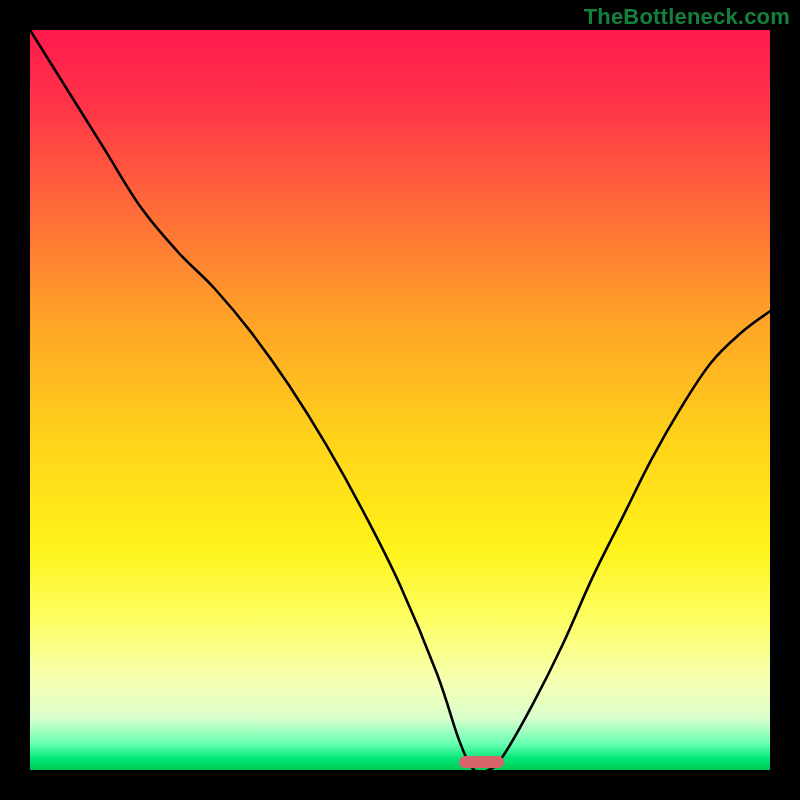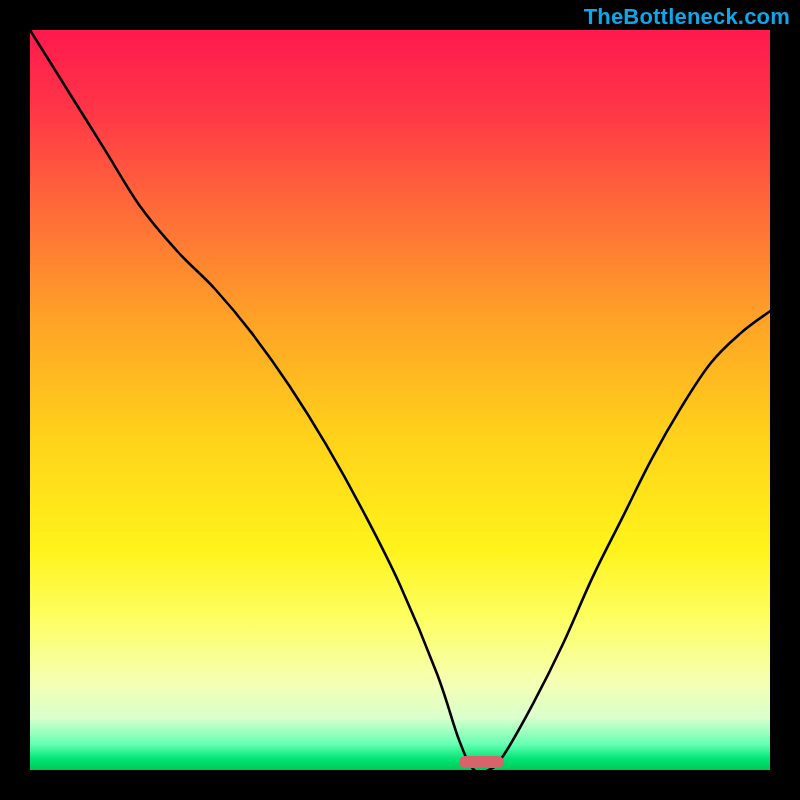--- a/index.html
+++ b/index.html
@@ -14,21 +14,21 @@
   .frame {
     position: relative;
     width: 800px;
     height: 800px;
     background: #000;
   }
   .watermark {
     position: absolute;
     top: 4px;
     right: 10px;
-    color: #0ea5e9;
+    color: #15803d;
     font-size: 22px;
     font-weight: 600;
     letter-spacing: 0.2px;
     user-select: none;
   }
   .plot-area {
     position: absolute;
     left: 30px;
     top: 30px;
     width: 740px;

